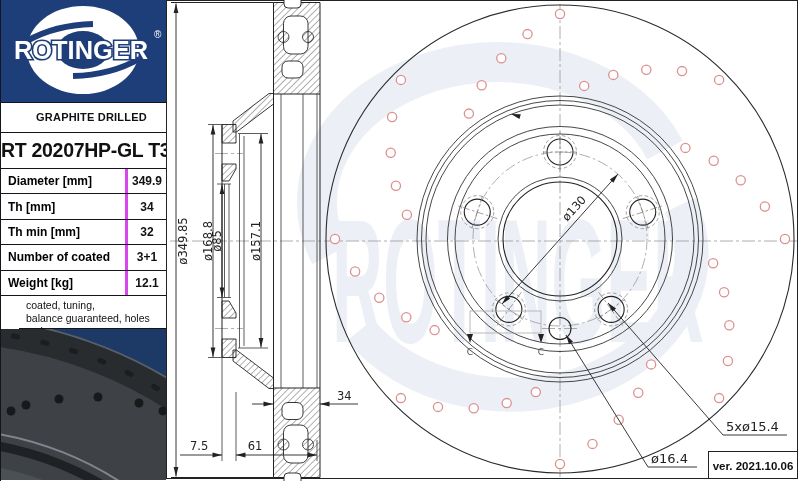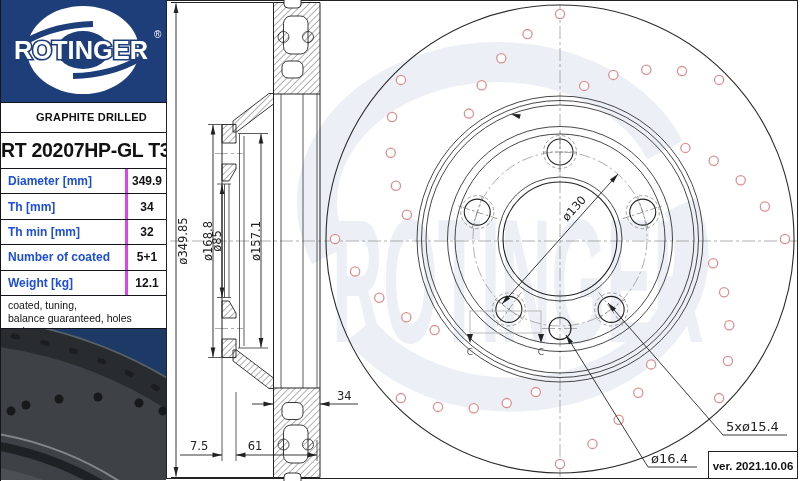--- a/index.html
+++ b/index.html
@@ -4,23 +4,23 @@
 <style>
   html,body{margin:0;padding:0;background:#fff;}
   .page{width:800px;height:481px;display:flex;font-family:"Liberation Sans",sans-serif;background:#fff;overflow:hidden;}
   
   .sidebar{width:166px;min-width:166px;height:481px;display:flex;flex-direction:column;border-left:1px solid #14141c;box-sizing:border-box;background:#fff;}
   .logo{height:103px;background:var(--brand,#1e3e7a);border-bottom:1px solid #14141c;box-sizing:border-box;position:relative;}
   .subtitle{height:30px;line-height:29px;text-align:center;font-size:11px;font-weight:bold;color:#111;border-bottom:1px solid #14141c;box-sizing:border-box;letter-spacing:.2px;padding-left:16px;}
   .partnum{height:36px;line-height:35px;text-align:center;font-size:19.5px;font-weight:bold;color:#111;border-bottom:1px solid #14141c;box-sizing:border-box;white-space:nowrap;letter-spacing:-.3px;}
   .specs{display:flex;flex-direction:column;}
   .spec-row{display:flex;height:25.4px;border-bottom:1px solid #14141c;box-sizing:border-box;align-items:center;}
-  .spec-label{flex:1;font-size:12px;font-weight:bold;color:#1d4ed8;padding-left:7px;white-space:nowrap;}
+  .spec-label{flex:1;font-size:12px;font-weight:bold;color:#000000;padding-left:7px;white-space:nowrap;}
   .spec-value{width:41px;align-self:stretch;border-left:3px solid #d946ef;box-sizing:border-box;display:flex;align-items:center;justify-content:center;font-size:12px;font-weight:bold;color:#111;}
-  .notes{height:33px;border-bottom:1px solid #14141c;box-sizing:border-box;font-size:10.5px;color:#111;padding:3px 0 0 7px;line-height:13px;}
+  .notes{height:33px;border-bottom:1px solid #14141c;box-sizing:border-box;font-size:10.5px;color:#111;padding:3px 0 0 7px;line-height:13px;margin-left:18px;}
   .photo{height:151px;overflow:hidden;}
   
   .drawing{width:634px;height:481px;background:#fff;}
   .dim{font-family:"DejaVu Sans",sans-serif;fill:#222;font-size:11.5px;}
   .dim-lg{font-family:"DejaVu Sans",sans-serif;fill:#222;font-size:13px;}
   .dim-sm{font-family:"DejaVu Sans",sans-serif;fill:#555;font-size:9px;}
   .ver{font-family:"Liberation Sans",sans-serif;fill:#111;font-size:11.5px;font-weight:bold;}
   .wmtext{font-family:"Liberation Sans",sans-serif;font-weight:bold;}
 </style>
 </head>
@@ -52,21 +52,21 @@
       <div class="spec-row">
         <span class="spec-label">Th [mm]</span>
         <span class="spec-value">34</span>
       </div>
       <div class="spec-row">
         <span class="spec-label">Th min [mm]</span>
         <span class="spec-value">32</span>
       </div>
       <div class="spec-row">
         <span class="spec-label">Number of coated</span>
-        <span class="spec-value">5+1</span>
+        <span class="spec-value">3+1</span>
       </div>
       <div class="spec-row">
         <span class="spec-label">Weight [kg]</span>
         <span class="spec-value">12.1</span>
       </div>
     </div>
 
     <div class="notes">
       <div>coated, tuning,</div>
       <div>balance guaranteed, holes carbon</div>

